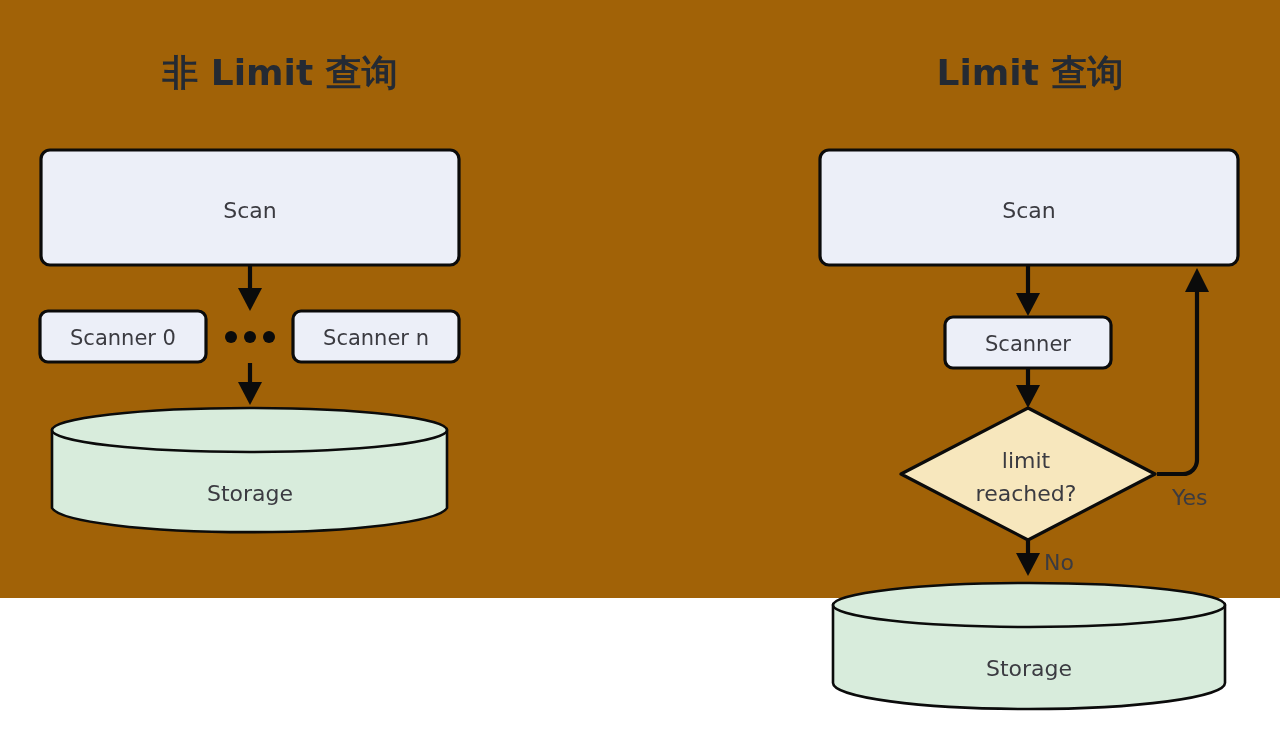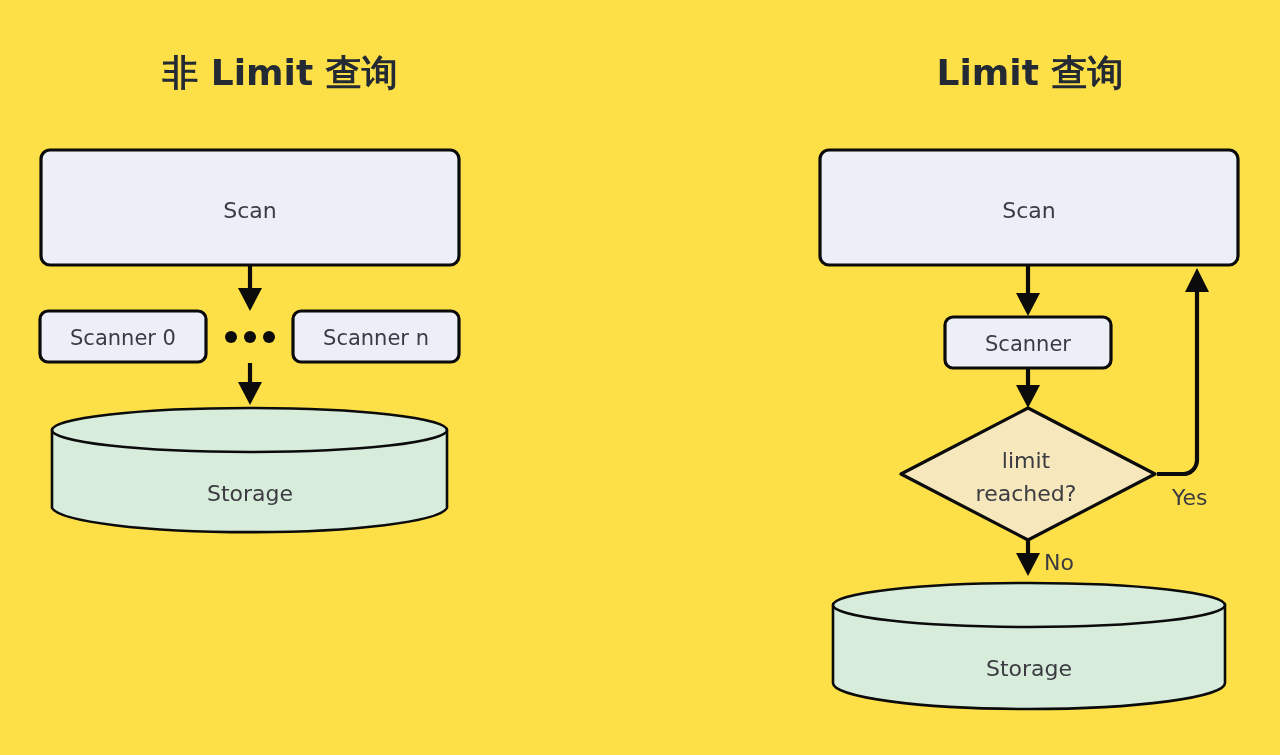--- a/index.html
+++ b/index.html
@@ -9,22 +9,22 @@
   }
   body {
     width: 1280px;
     height: 755px;
     font-family: "DejaVu Sans", sans-serif;
     overflow: hidden;
   }
   #stage {
     position: relative;
     width: 1280px;
-    height: 755px;
-    background: #fde047;
+    height: 598px;
+    background: #a16207;
   }
   svg#diagram {
     display: block;
     width: 1280px;
     height: 755px;
   }
   .panel-title {
     font-family: "DejaVu Sans", sans-serif;
     font-weight: bold;
     font-size: 36px;

